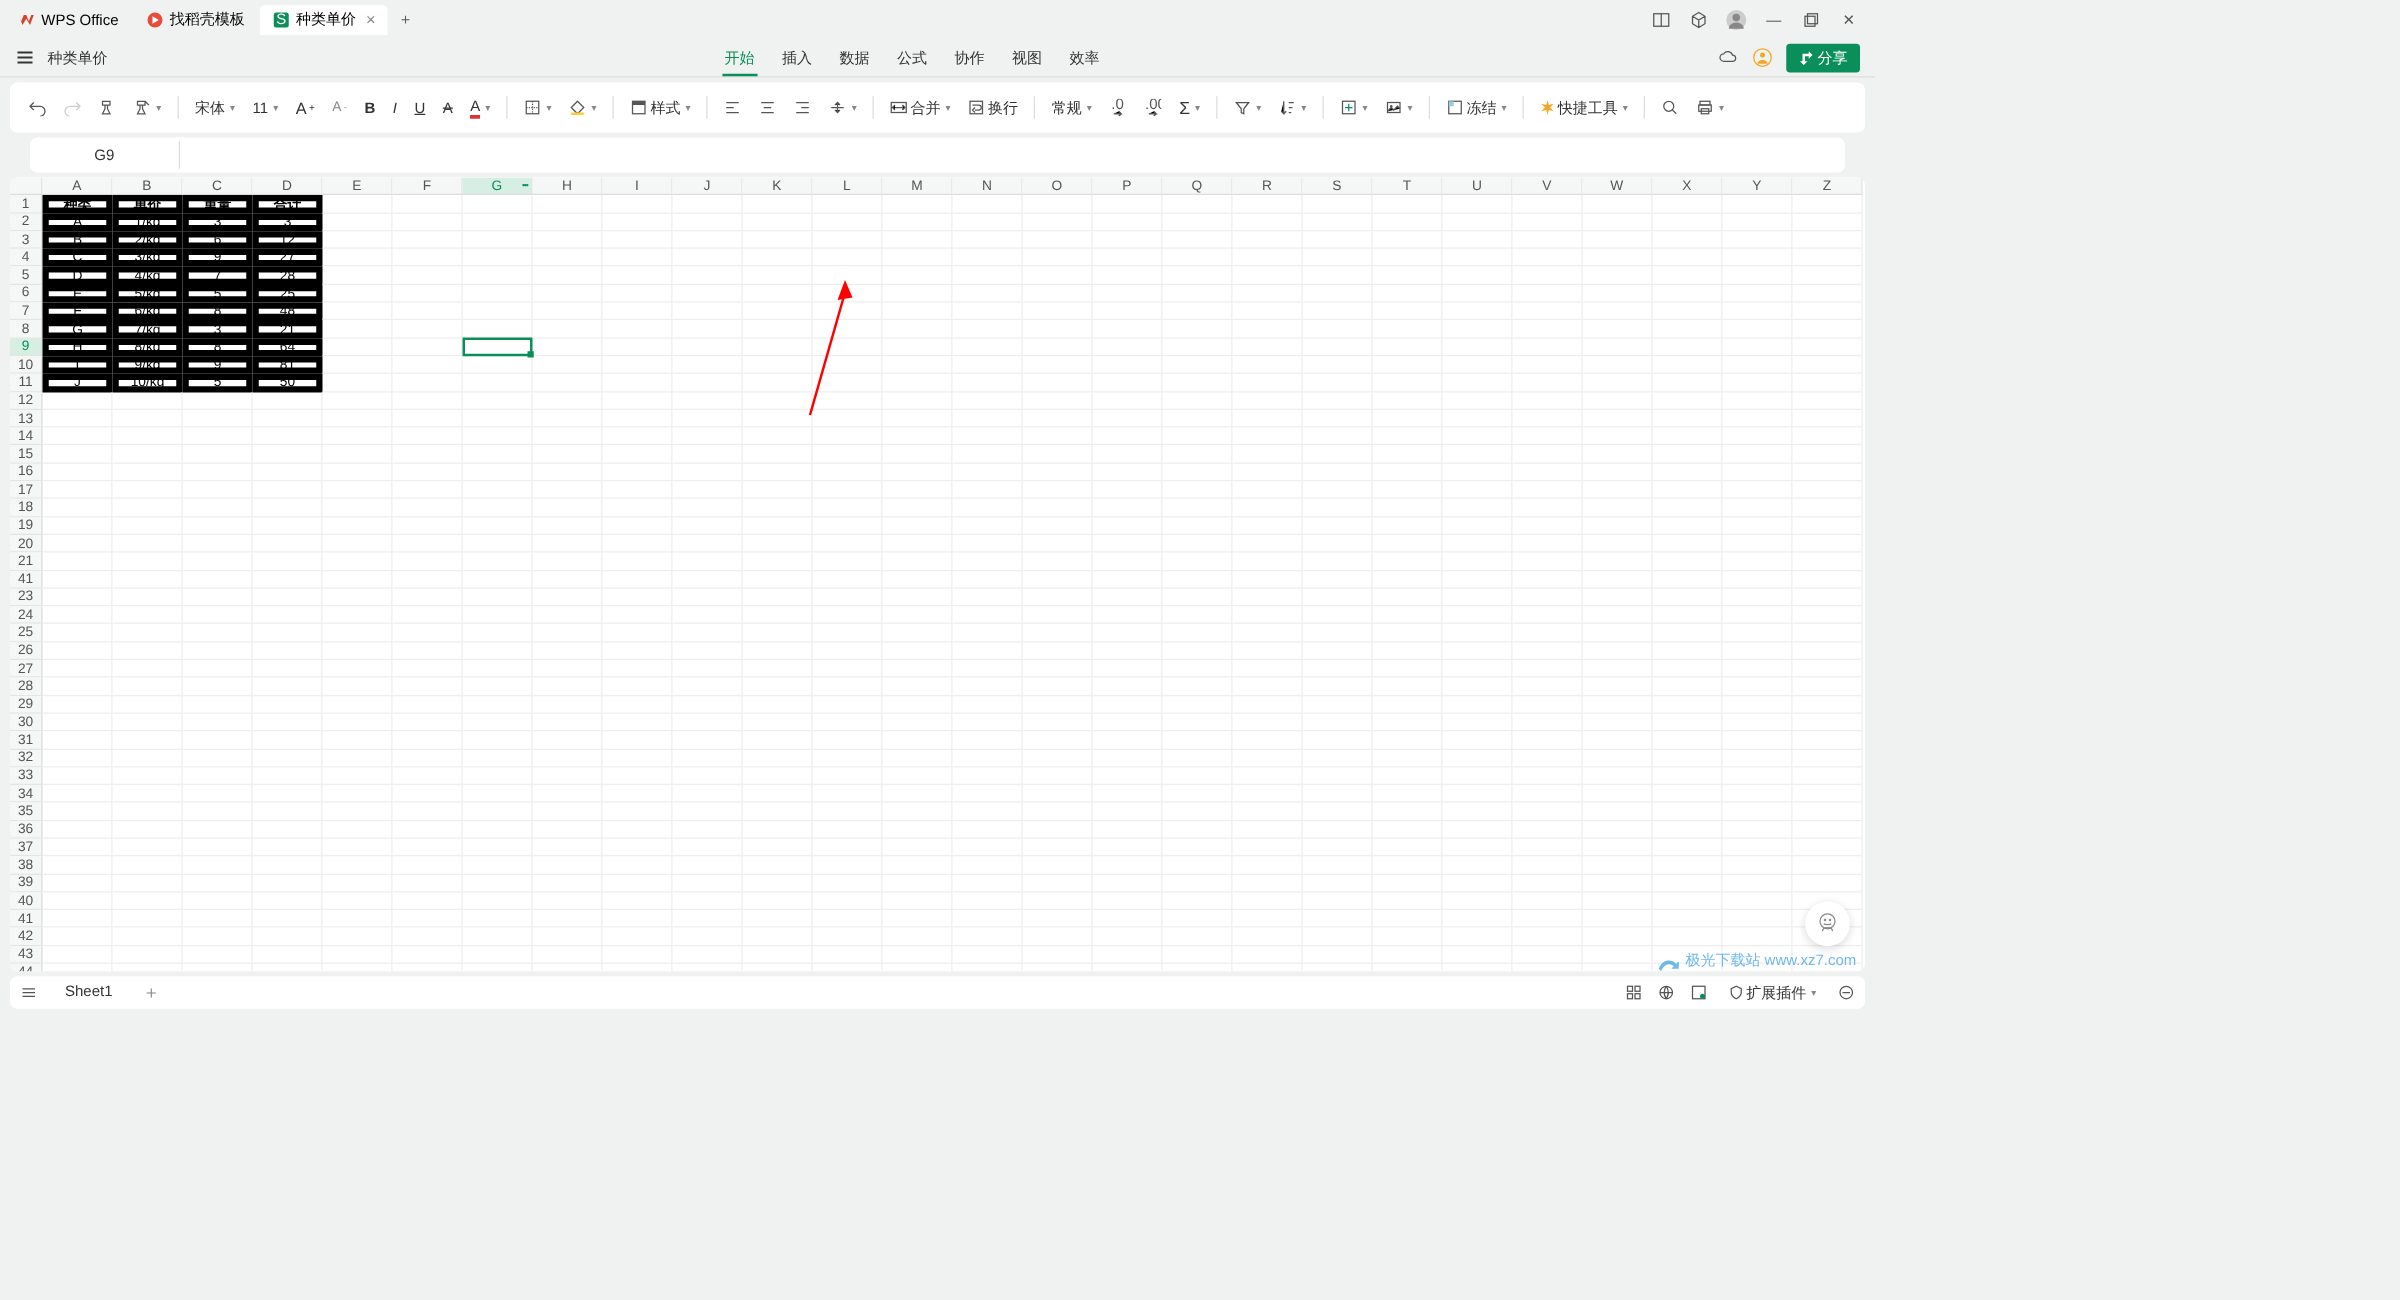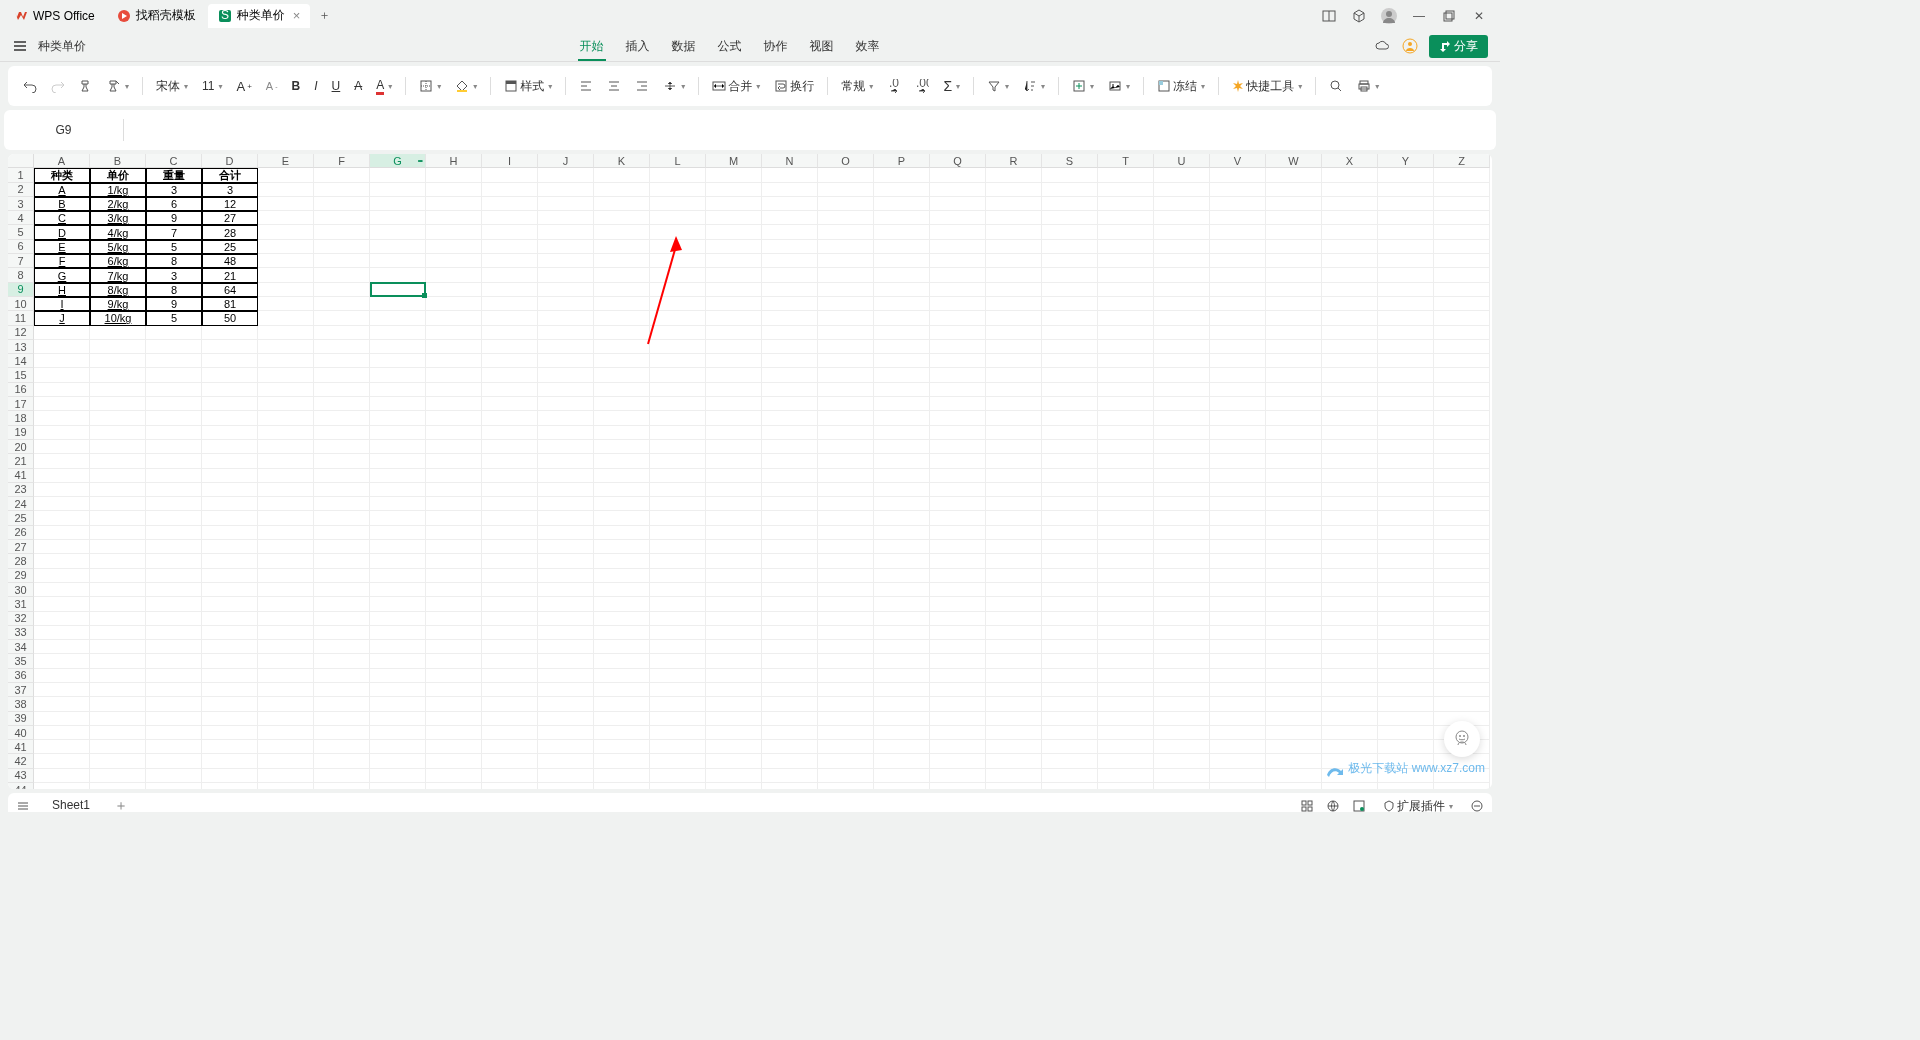--- a/index.html
+++ b/index.html
@@ -17,34 +17,34 @@
 .menu-tabs{display:flex;margin:0 auto;gap:18px;}
 .menu-tab{color:#333;padding:5px 2px;cursor:pointer;position:relative;}
 .menu-tab.active{color:#0a8f5b;}
 .menu-tab.active::after{content:"";position:absolute;bottom:-1px;left:0;right:0;height:2px;background:#0a8f5b;}
 .doc-right{display:flex;align-items:center;gap:10px;}
 .share-btn{background:#0a8f5b;color:#fff;padding:3px 10px;border-radius:3px;cursor:pointer;display:flex;align-items:center;gap:3px;}
 .toolbar{height:40px;background:#fff;margin:4px 8px;border-radius:6px;display:flex;align-items:center;padding:0 10px;gap:4px;}
 .tb-btn{padding:3px 5px;color:#333;cursor:pointer;display:flex;align-items:center;gap:2px;border-radius:3px;}
 .tb-sep{width:1px;height:18px;background:#ddd;margin:0 4px;}
 .tb-drop::after{content:"▾";font-size:8px;margin-left:2px;color:#888;}
-.formula-bar{height:40px;background:#fff;margin:0 4px 4px;border-radius:6px;display:flex;align-items:center;}
+.formula-bar{height:28px;background:#fff;margin:0 24px 4px;border-radius:6px;display:flex;align-items:center;}
 .cell-ref{width:120px;text-align:center;border-right:1px solid #ddd;padding:4px;color:#333;}
 .fx-area{display:flex;align-items:center;padding:0 8px;gap:8px;flex:1;}
 .fx-icon{color:#888;font-style:italic;}
 .grid-container{position:relative;margin:0 8px;background:#fff;border-radius:6px;overflow:hidden;height:635px;}
 .grid{display:grid;grid-template-columns:26px repeat(26,56px);grid-auto-rows:14.3px;}
 .corner{background:#f5f7f6;border-right:1px solid #ddd;border-bottom:1px solid #ddd;cursor:pointer;}
 .col-h{background:#f5f7f6;border-right:1px solid #e4e4e4;border-bottom:1px solid #ddd;text-align:center;color:#555;font-size:11px;display:flex;align-items:center;justify-content:center;cursor:pointer;position:relative;}
 .col-h.sel{background:#d7efe3;color:#0a8f5b;}
 .col-h.sel::after{content:"•••";position:absolute;right:3px;font-size:7px;letter-spacing:-1px;}
 .row-h{background:#f5f7f6;border-right:1px solid #ddd;border-bottom:1px solid #e4e4e4;text-align:center;color:#555;font-size:11px;display:flex;align-items:center;justify-content:center;cursor:pointer;}
 .row-h.sel{background:#d7efe3;color:#0a8f5b;}
 .cell{border-right:1px solid #eee;border-bottom:1px solid #eee;text-align:center;font-size:11px;display:flex;align-items:center;justify-content:center;position:relative;}
-.cell.bordered{border:1px solid #000000;}
+.cell.bordered{border:5px solid #000000;}
 .cell.header{font-weight:bold;}
 .cell.underline{text-decoration:underline;}
 .selection{position:absolute;border:2px solid #0a8f5b;pointer-events:none;}
 .selection::after{content:"";position:absolute;right:-3px;bottom:-3px;width:5px;height:5px;background:#0a8f5b;}
 .arrow{position:absolute;pointer-events:none;}
 .arrow-line{stroke:#f00;stroke-width:2;fill:none;}
 .arrow-head{fill:#f00;}
 .sheet-bar{height:26px;background:#fff;margin:4px 8px 0;border-radius:6px;display:flex;align-items:center;padding:0 8px;}
 .sheet-tab{padding:20px 14px;border-bottom:2px solid #0a8f5b;color:#333;cursor:pointer;font-weight:500;}
 .sheet-add{margin-left:10px;color:#888;cursor:pointer;font-size:14px;}

